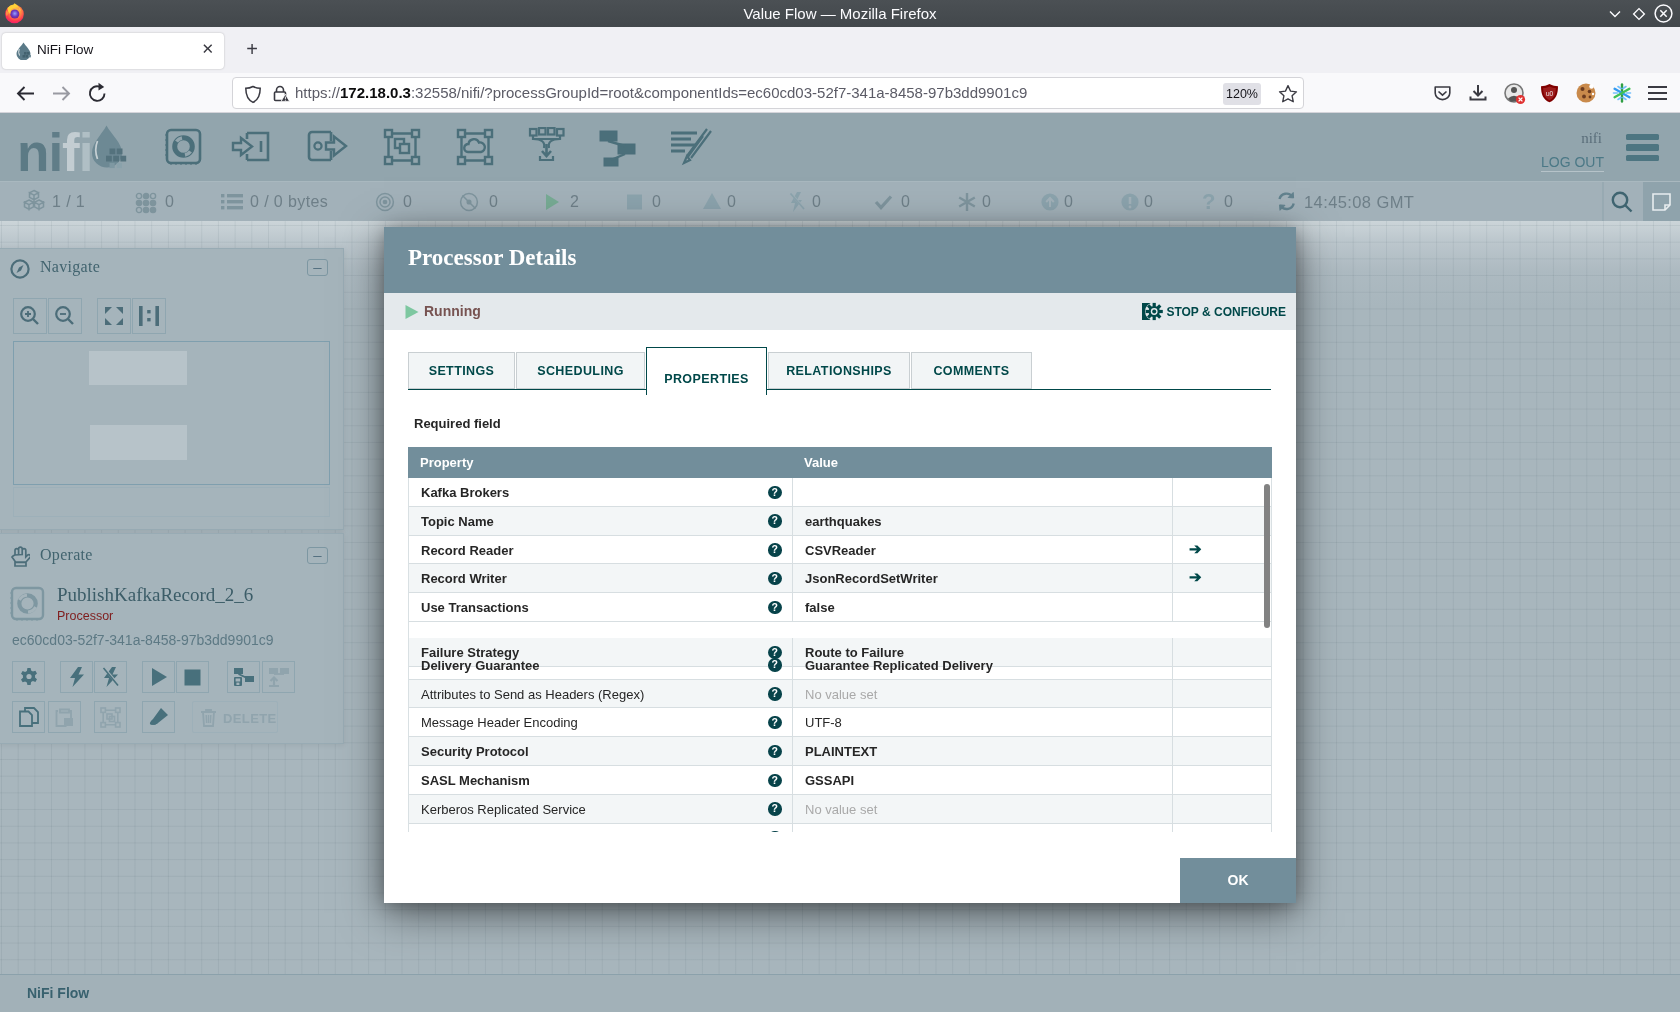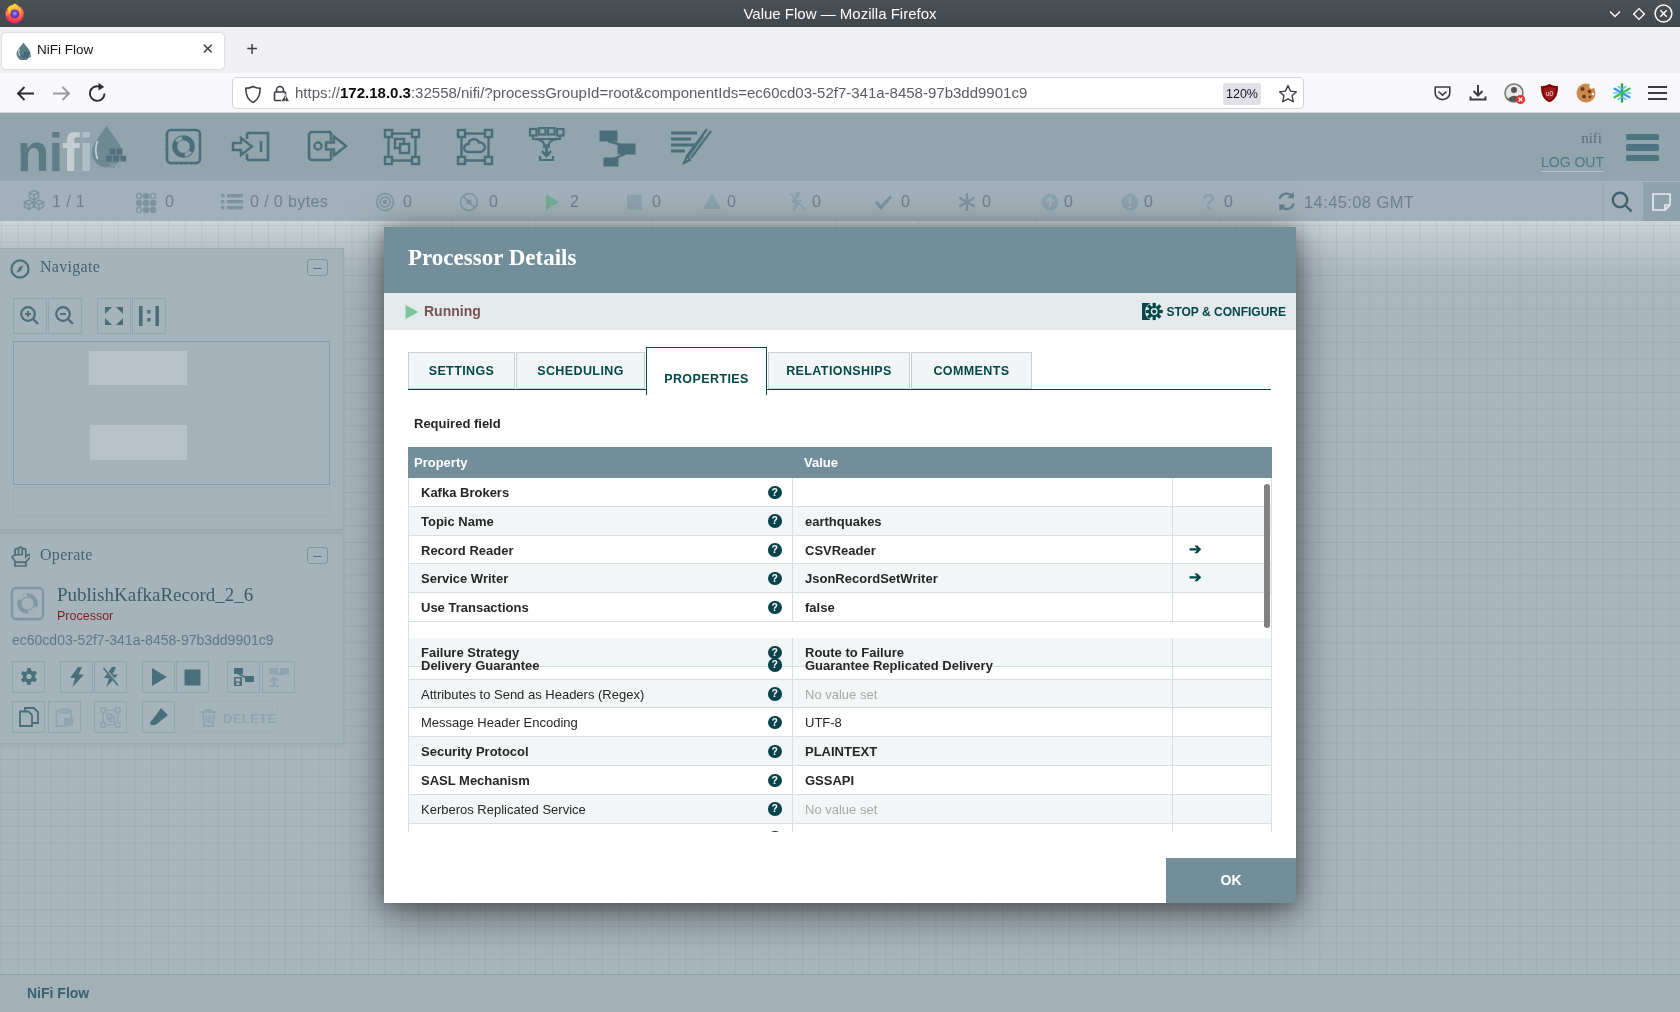--- a/index.html
+++ b/index.html
@@ -84,21 +84,21 @@
   .pname { position:absolute; left:12px; top:7px; }
   .pq { position:absolute; left:359px; top:7.5px; width:13.5px; height:13.5px; border-radius:50%;
     background:#07434a; color:#fff; font-size:10.5px; font-weight:bold; text-align:center; line-height:13.5px; }
   .pval { position:absolute; left:396px; top:7px; }
   .novalue { color:#a9a9a9; font-weight:normal; }
   .colsep1 { position:absolute; left:382.5px; top:0; width:1px; height:28.8px; background:#d7dee1; }
   .colsep2 { position:absolute; left:763px; top:0; width:1px; height:28.8px; background:#d7dee1; }
   .goarrow { position:absolute; left:780px; top:4px; color:#004849; font-size:15px; font-weight:bold; }
   #ptscroll { position:absolute; left:856px; top:37px; width:6px; height:144px; background:#828282; border-radius:3px; }
 
-  #okbtn { position:absolute; right:0; bottom:0; width:130px; height:45px; background:#728e9b;
+  #okbtn { position:absolute; right:0; bottom:0; width:116px; height:45px; background:#728e9b;
     color:#fff; font-size:14px; font-weight:bold; text-align:center; line-height:45px; }
 </style>
 </head>
 <body>
 
 <div id="titlebar">
   <div class="title">Value Flow — Mozilla Firefox</div>
   <svg class="abs" style="left:4px;top:3px;" width="21" height="21" viewBox="0 0 21 21">
     <defs>
       <radialGradient id="fx1" cx="0.55" cy="0.35" r="0.75">
@@ -599,21 +599,21 @@
   </div>
   <div class="tab" style="left:24px; width:107px;"><span>SETTINGS</span></div>
   <div class="tab" style="left:132px; width:129px;"><span>SCHEDULING</span></div>
   <div class="tab" id="tabactive" style="left:262px; width:121px;"><span>PROPERTIES</span></div>
   <div class="tab" style="left:384px; width:142px;"><span>RELATIONSHIPS</span></div>
   <div class="tab" style="left:527px; width:121px;"><span>COMMENTS</span></div>
   <div id="tabrule"></div>
   <div id="reqfield">Required field</div>
   <div id="ptable">
     <div id="pthead">
-      <div style="position:absolute;left:6px;top:8px;">Property</div>
+      <div style="position:absolute;left:12px;top:8px;">Property</div>
       <div style="position:absolute;left:396px;top:8px;">Value</div>
     </div>
     <div id="ptbody">
       <div class="prow" style="top:0px;">
           <span class="pname" style="font-weight:bold;">Kafka Brokers</span>
           <span class="pq">?</span>
           <div class="colsep1"></div>
           <div class="colsep2"></div>
           <span class="pval" style="font-weight:bold;margin-top:34px;">kafka:9092</span>
         </div>
@@ -626,21 +626,21 @@
         </div>
       <div class="prow" style="top:57.6px;">
           <span class="pname" style="font-weight:bold;">Record Reader</span>
           <span class="pq">?</span>
           <div class="colsep1"></div>
           <div class="colsep2"></div>
           <span class="pval" style="font-weight:bold;">CSVReader</span>
           <span class="goarrow">➔</span>
         </div>
       <div class="prow alt" style="top:86.4px;">
-          <span class="pname" style="font-weight:bold;">Service Writer</span>
+          <span class="pname" style="font-weight:bold;">Record Writer</span>
           <span class="pq">?</span>
           <div class="colsep1"></div>
           <div class="colsep2"></div>
           <span class="pval" style="font-weight:bold;">JsonRecordSetWriter</span>
           <span class="goarrow">➔</span>
         </div>
       <div class="prow" style="top:115.2px;">
           <span class="pname" style="font-weight:bold;">Use Transactions</span>
           <span class="pq">?</span>
           <div class="colsep1"></div>

